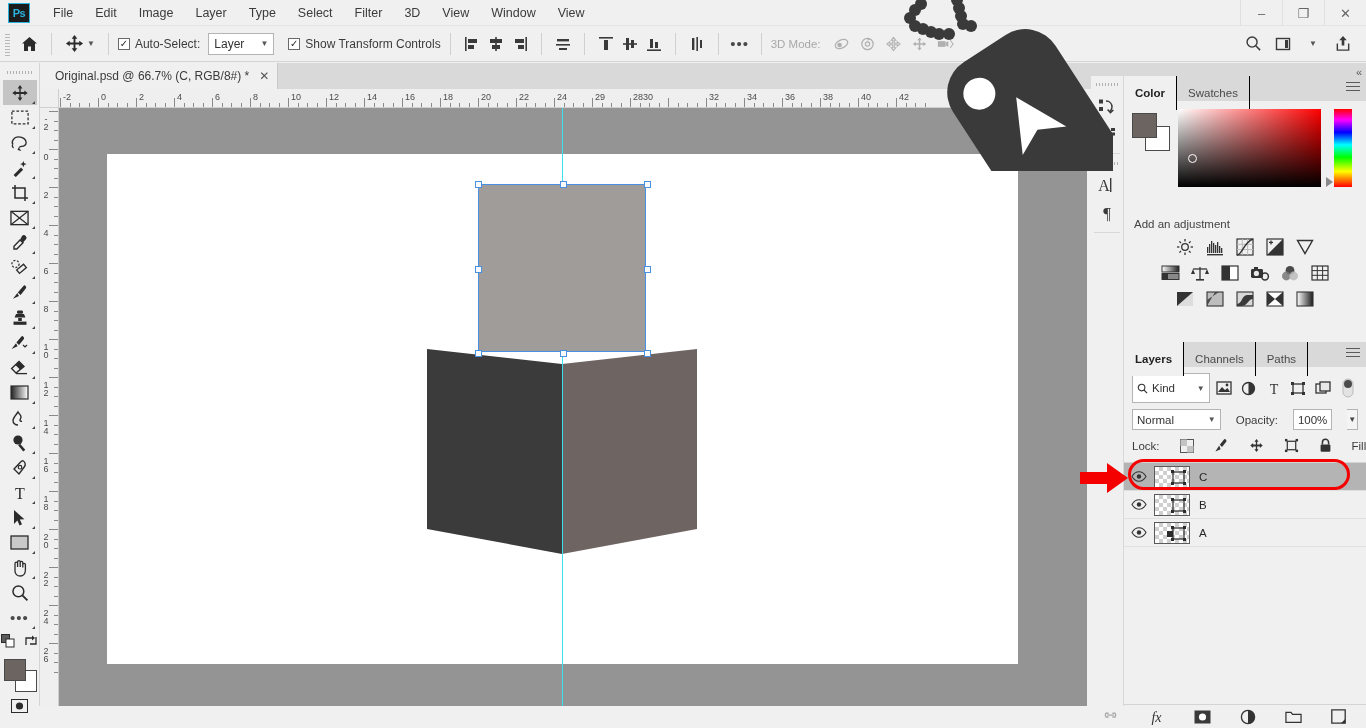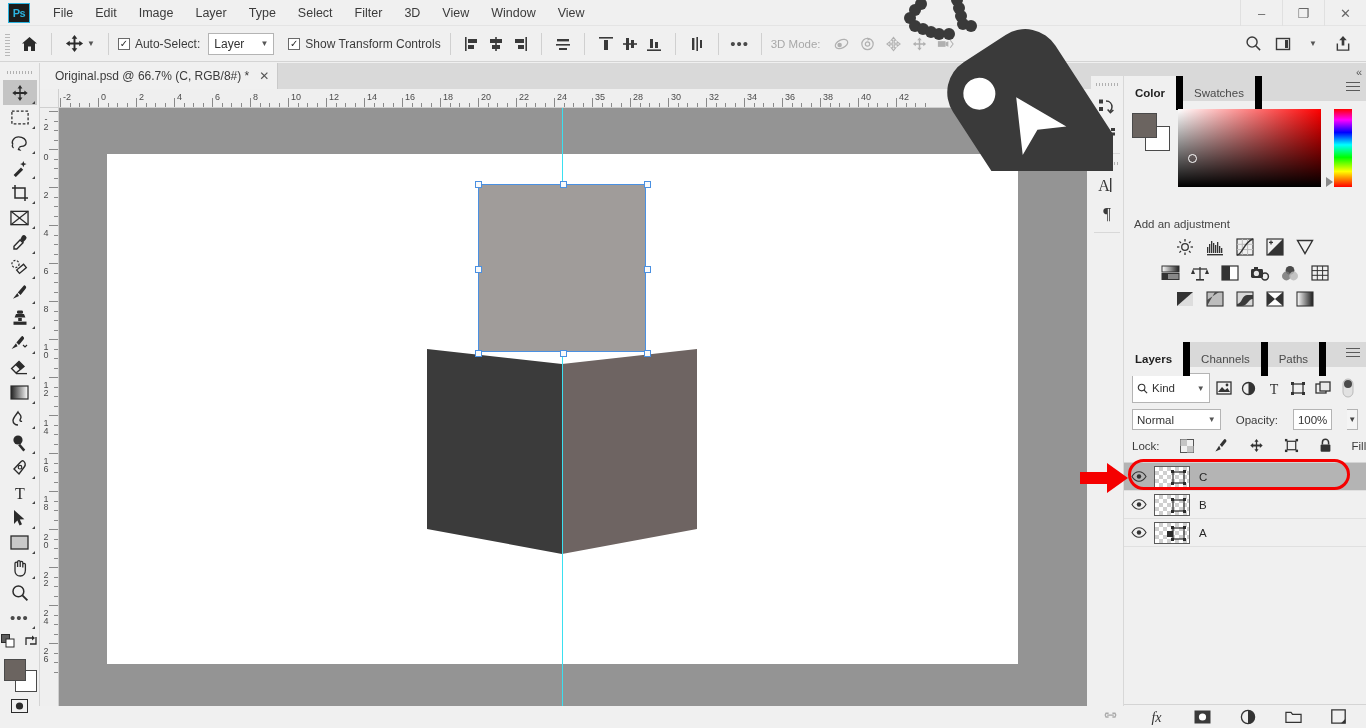--- a/index.html
+++ b/index.html
@@ -183,21 +183,21 @@
   .rail-sep { height: 1px; background: #d8d8d8; margin: 5px 3px; }
 
   
   .rpanel { position: absolute; left: 1124px; width: 242px; background: #f0f0f0; }
   .tabrow {
     height: 25px; background: #d9d9d9; display: flex; align-items: stretch;
     position: relative;
   }
   .ptab {
     padding: 17px 11px; display: flex; align-items: center;
-    font-size: 11.5px; color: #4a4a4a; border-right: 7px solid #000000;
+    font-size: 11.5px; color: #4a4a4a; border-right: 1px solid #000000;
   }
   .ptab.active { background: #f0f0f0; color: #1f1f1f; font-weight: bold; }
   .pmenu {
     position: absolute; right: 6px; top: 6px; width: 14px; height: 12px;
     background-image: repeating-linear-gradient(to bottom, #5a5a5a 0 1.5px, transparent 1.5px 4px);
   }
 
   
   .color-body { height: 72px; position: relative; padding: 8px 8px 0 8px; display: flex; }
   .cp-swatches { position: relative; width: 40px; height: 38px; margin-top: 4px; }
@@ -755,31 +755,31 @@
       <div class="rlabel" style="left: 460px; top: 4px;">22</div>
       <div class="rtick" style="left: 495px; top: 9px; width: 1px; height: 10px;"></div>
       <div class="rtick" style="left: 504.5px; top: 14px; width: 1px; height: 5px;"></div>
       <div class="rtick" style="left: 514px; top: 14px; width: 1px; height: 5px;"></div>
       <div class="rtick" style="left: 523.5px; top: 14px; width: 1px; height: 5px;"></div>
       <div class="rlabel" style="left: 498px; top: 4px;">24</div>
       <div class="rtick" style="left: 533px; top: 9px; width: 1px; height: 10px;"></div>
       <div class="rtick" style="left: 542.5px; top: 14px; width: 1px; height: 5px;"></div>
       <div class="rtick" style="left: 552px; top: 14px; width: 1px; height: 5px;"></div>
       <div class="rtick" style="left: 561.5px; top: 14px; width: 1px; height: 5px;"></div>
-      <div class="rlabel" style="left: 536px; top: 4px;">35</div>
+      <div class="rlabel" style="left: 536px; top: 4px;">29</div>
       <div class="rtick" style="left: 571px; top: 9px; width: 1px; height: 10px;"></div>
       <div class="rtick" style="left: 580.5px; top: 14px; width: 1px; height: 5px;"></div>
       <div class="rtick" style="left: 590px; top: 14px; width: 1px; height: 5px;"></div>
       <div class="rtick" style="left: 599.5px; top: 14px; width: 1px; height: 5px;"></div>
       <div class="rlabel" style="left: 574px; top: 4px;">28</div>
       <div class="rtick" style="left: 609px; top: 9px; width: 1px; height: 10px;"></div>
       <div class="rtick" style="left: 618.5px; top: 14px; width: 1px; height: 5px;"></div>
       <div class="rtick" style="left: 628px; top: 14px; width: 1px; height: 5px;"></div>
       <div class="rtick" style="left: 637.5px; top: 14px; width: 1px; height: 5px;"></div>
-      <div class="rlabel" style="left: 612px; top: 4px;">30</div>
+      <div class="rlabel" style="left: 584px; top: 4px;">30</div>
       <div class="rtick" style="left: 647px; top: 9px; width: 1px; height: 10px;"></div>
       <div class="rtick" style="left: 656.5px; top: 14px; width: 1px; height: 5px;"></div>
       <div class="rtick" style="left: 666px; top: 14px; width: 1px; height: 5px;"></div>
       <div class="rtick" style="left: 675.5px; top: 14px; width: 1px; height: 5px;"></div>
       <div class="rlabel" style="left: 650px; top: 4px;">32</div>
       <div class="rtick" style="left: 685px; top: 9px; width: 1px; height: 10px;"></div>
       <div class="rtick" style="left: 694.5px; top: 14px; width: 1px; height: 5px;"></div>
       <div class="rtick" style="left: 704px; top: 14px; width: 1px; height: 5px;"></div>
       <div class="rtick" style="left: 713.5px; top: 14px; width: 1px; height: 5px;"></div>
       <div class="rlabel" style="left: 688px; top: 4px;">34</div>

